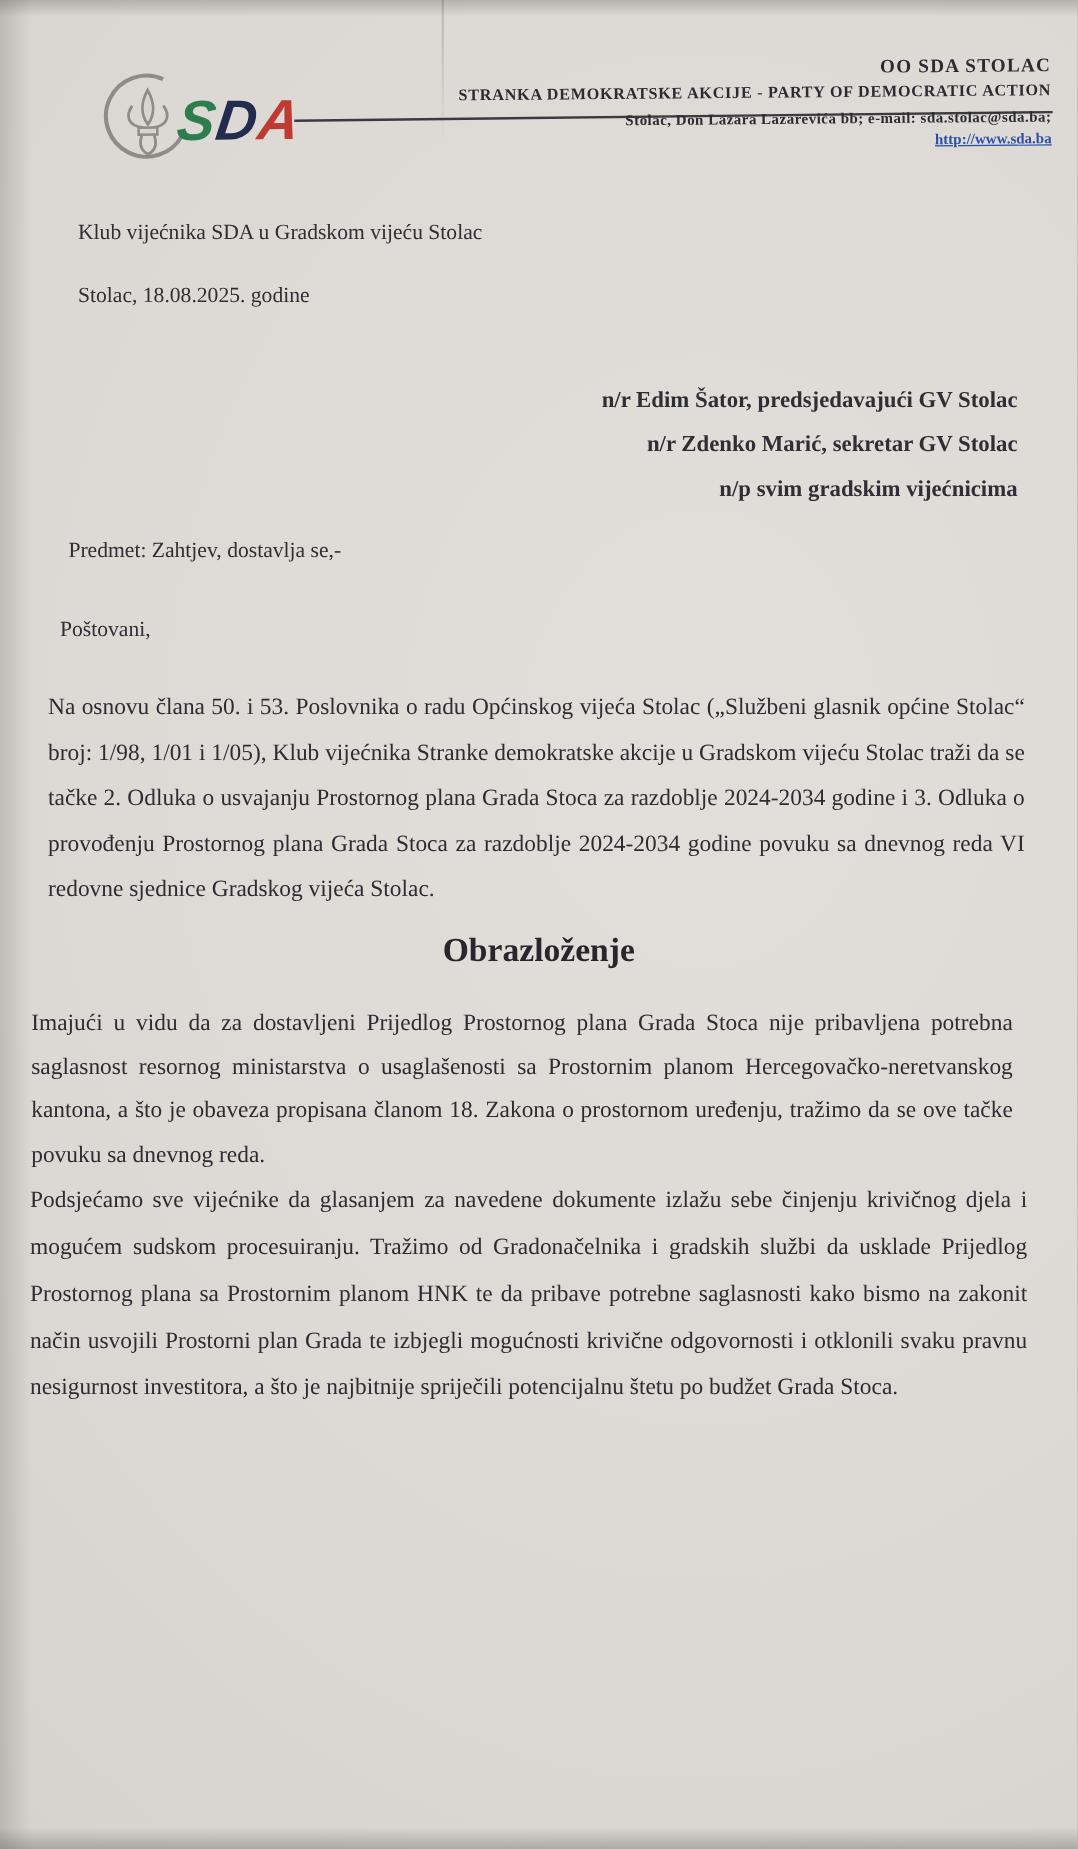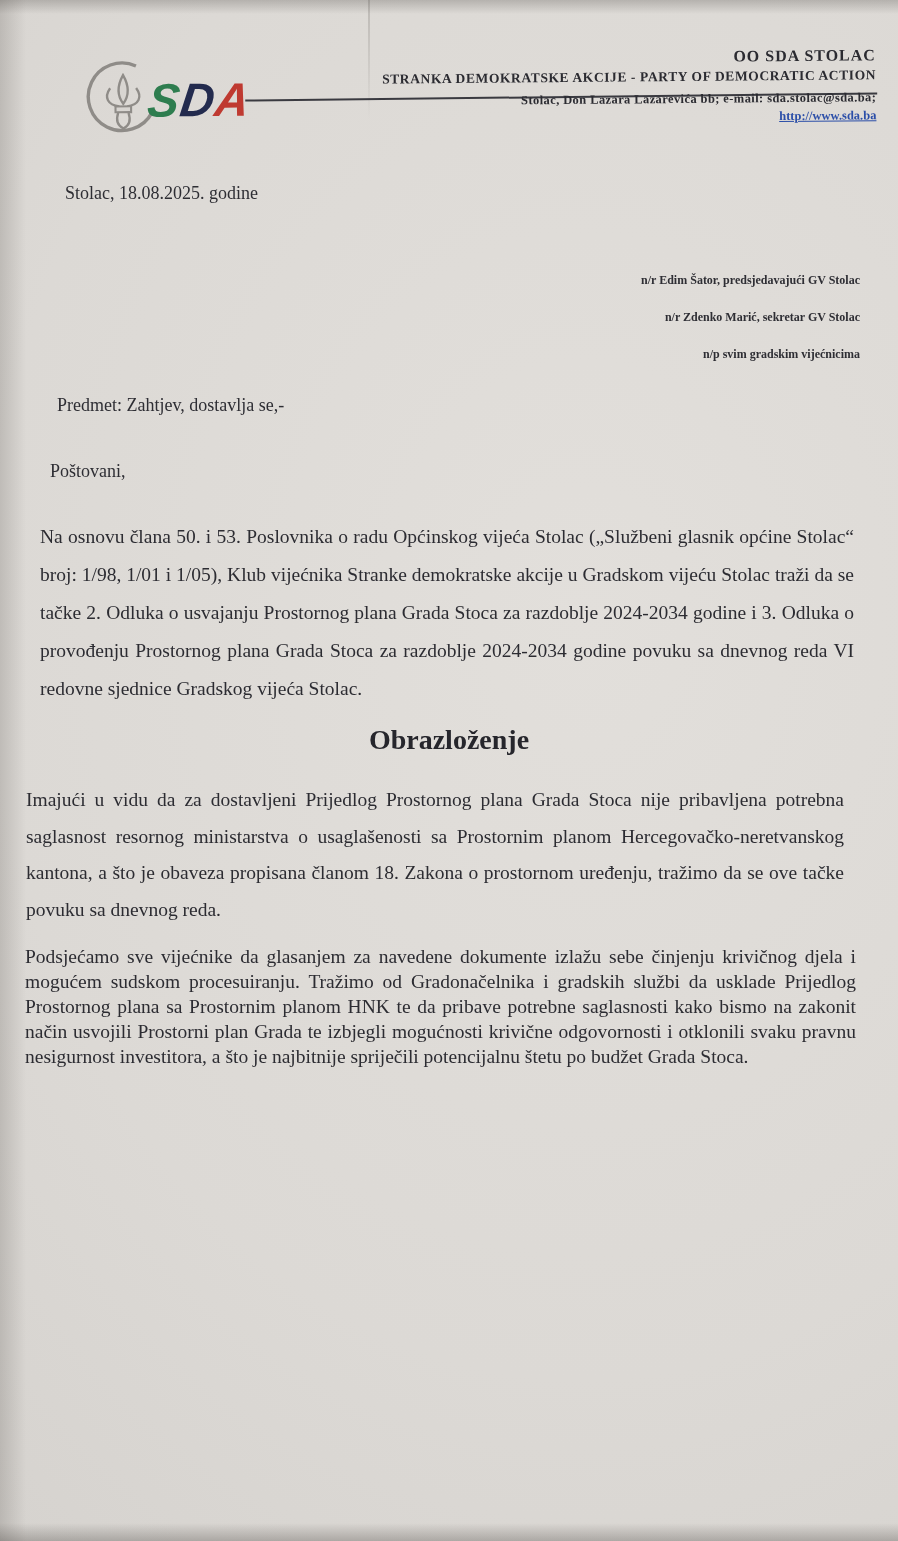--- a/index.html
+++ b/index.html
@@ -26,31 +26,31 @@
   .lh-line1{font-size:16px;letter-spacing:1px;}
   .lh-line2{font-size:13.5px;letter-spacing:0.6px;margin-top:3px;}
   .lh-contact{font-size:12.5px;letter-spacing:0.4px;margin-top:7px;}
   .lh-web{font-size:12.5px;color:#2b4ea8;text-decoration:underline;margin-top:3px;display:inline-block;}
   .lh-rule{position:absolute;left:245px;top:97px;width:632px;height:2px;background:#3a3a40;transform:rotate(-0.15deg);}
   
   .meta{margin:38px 0 0 65px;font-size:18px;}
   .meta .sender{margin:0;}
   .meta .dateline{margin:32px 0 0 0;}
   
-  .recipients{margin:58px 38px 0 0;text-align:right;font-weight:bold;font-size:12px;line-height:37px;}
+  .recipients{margin:58px 50px 0 0;text-align:right;font-weight:bold;font-size:19px;line-height:37px;}
   .recipients p{margin:0;}
   
   .subject{margin:22px 0 0 57px;font-size:18px;}
   .salutation{margin:45px 0 4px 50px;font-size:18px;}
   
   .body-par{font-size:19.5px;text-align:justify;color:#2c2c32;}
   .p1{margin:36px 44px 0 40px;line-height:38px;}
   .section-heading{margin:16px 0 0 0;text-align:center;font-size:28px;font-weight:bold;color:#26262c;}
   .p2{margin:26px 54px 0 26px;line-height:36.5px;}
-  .p3{margin:16px 42px 0 25px;line-height:25px;}
+  .p3{margin:0 42px 0 25px;line-height:39px;}
   
   .signatures{position:relative;margin-top:118px;height:200px;}
   .sig-block{position:absolute;top:0;height:200px;}
   .sig-1{left:0;width:300px;}
   .sig-2{left:330px;width:240px;}
   .sig-3{left:648px;width:250px;}
   .sig-name{position:absolute;top:14px;font-size:19px;color:#2c2c32;white-space:nowrap;}
   .sig-1 .sig-name{left:12px;} .sig-2 .sig-name{left:28px;} .sig-3 .sig-name{left:47px;}
   .sig-line{position:absolute;top:90px;height:1.6px;background:#47474f;}
   .sig-1 .sig-line{left:0;width:216px;}
@@ -82,20 +82,21 @@
     <div class="lh-rule"></div>
     <div class="lh-right">
       <div class="lh-line1">OO SDA STOLAC</div>
       <div class="lh-line2">STRANKA DEMOKRATSKE AKCIJE - PARTY OF DEMOCRATIC ACTION</div>
       <div class="lh-contact">Stolac, Don Lazara Lazarevića bb; e-mail: sda.stolac@sda.ba;</div>
       <div><span class="lh-web">http://www.sda.ba</span></div>
     </div>
   </div>
 
   <div class="meta">
+    <p class="sender">Klub vijećnika SDA u Gradskom vijeću Stolac</p>
     <p class="dateline">Stolac, 18.08.2025. godine</p>
   </div>
 
   <div class="recipients">
     <p>n/r Edim Šator, predsjedavajući GV Stolac</p>
     <p>n/r Zdenko Marić, sekretar GV Stolac</p>
     <p>n/p svim gradskim vijećnicima</p>
   </div>
 
   <p class="subject">Predmet: Zahtjev, dostavlja se,-</p>

